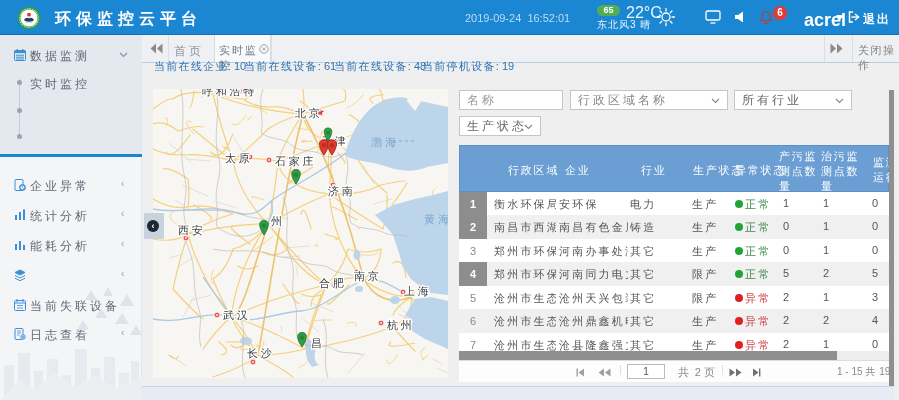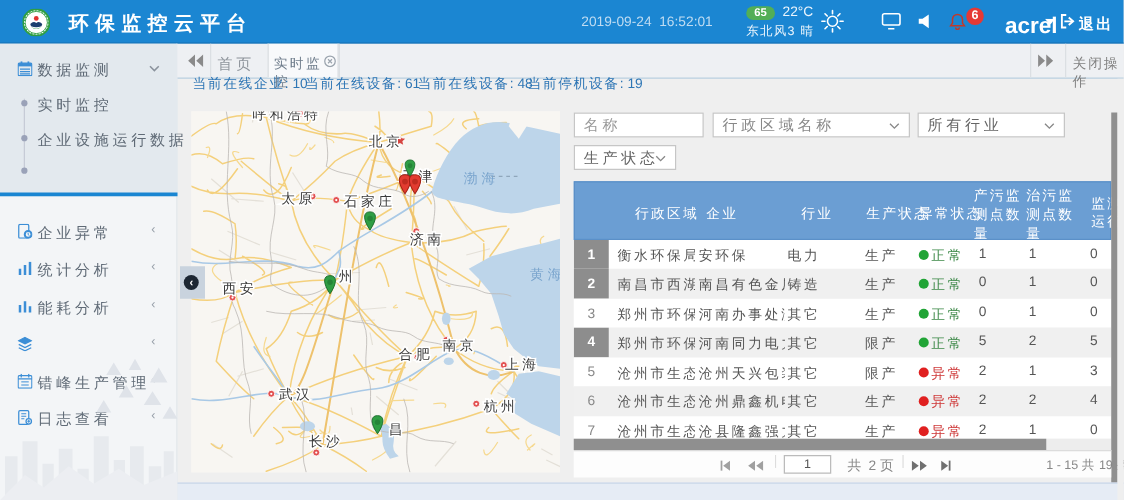--- a/index.html
+++ b/index.html
@@ -5,21 +5,21 @@
 html,body{width:899px;height:400px;overflow:hidden;font-family:"Liberation Sans",sans-serif}
 body{position:relative;background:#efefef}
 .zh{letter-spacing:3px}
 .zh11{letter-spacing:2.75px}
 .stat .zh11{letter-spacing:1.3px}
 
 #header{position:absolute;left:0;top:0;width:899px;height:35px;background:#1b86d2;border-bottom:1px solid #156fb2}
 #title{position:absolute;left:55px;top:9px;font-size:16px;font-weight:bold;color:#fff;letter-spacing:5px}
 #htime{position:absolute;left:465px;top:12px;font-size:11px;color:#bfdcf2}
 #wpill{position:absolute;left:597px;top:5px;width:23px;height:11px;background:#52ae56;border-radius:6px;color:#fff;font-size:9px;font-weight:bold;text-align:center;line-height:11px}
-#wtemp{position:absolute;left:626px;top:4px;font-size:11px;color:#eaf4fc}
+#wtemp{position:absolute;left:626px;top:4px;font-size:16px;color:#eaf4fc}
 #wline2{position:absolute;left:597px;top:18px;font-size:10px;color:#eaf4fc;letter-spacing:1px}
 #acrel{position:absolute;left:804px;top:10px;font-size:18px;font-weight:bold;color:#fff}
 #logout{position:absolute;left:863px;top:11px;font-size:12px;font-weight:bold;color:#fff;letter-spacing:2px}
 .hico{position:absolute;top:0}
 #badge{position:absolute;left:773px;top:6px;width:14px;height:14px;border-radius:7px;background:#e53935;color:#fff;font-size:10px;font-weight:bold;text-align:center;line-height:14px}
 
 #sidebar{position:absolute;left:0;top:35px;width:142px;height:365px;background:#f3f5f7;border-right:1px solid #e2e6ea}
 #sgroup{position:absolute;left:0;top:0;width:142px;height:122px;background:#e3e9ee;border-bottom:3px solid #1a86d2}
 .mitem{position:absolute;left:30px;font-size:12px;color:#5f6a76;white-space:nowrap}
 .chev{position:absolute;left:121px;font-size:10px;color:#98a0aa}
@@ -122,29 +122,28 @@
     </svg>
  <div class="mitem zh" style="top:13px">数据监测</div>
  <svg style="position:absolute;left:119px;top:17px" width="9" height="6" viewBox="0 0 9 6" fill="none" stroke="#8a929c" stroke-width="1.2">
       <path d="M1 1l3.5 3.5L8 1"></path>
     </svg>
  <div id="vline"></div>
  <div class="dot" style="top:45px"></div>
  <div class="dot" style="top:73px"></div>
  <div class="dot" style="top:99px"></div>
  <div class="mitem zh" style="top:41px">实时监控</div>
- <div class="mitem zh" style="top:69px">企业设施运行数据</div>
  <div class="mitem zh" style="top:143px">企业异常</div>
     <div class="chev" style="top:143px">‹</div>
  <div class="mitem zh" style="top:173px">统计分析</div>
     <div class="chev" style="top:173px">‹</div>
  <div class="mitem zh" style="top:203px">能耗分析</div>
     <div class="chev" style="top:203px">‹</div>
     <div class="chev" style="top:233px">‹</div>
- <div class="mitem zh" style="top:263px">错峰生产管理</div>
+ <div class="mitem zh" style="top:263px">当前失联设备</div>
     <div class="chev" style="top:263px">‹</div>
  <div class="mitem zh" style="top:292px">日志查看</div>
     <div class="chev" style="top:292px">‹</div>
  <svg class="sico" style="top:144px" width="12" height="12" viewBox="0 0 12 12" fill="none" stroke="#3c8ed6">
       <rect x="1" y="0.5" width="8" height="11" rx="1"></rect>
       <circle cx="8.5" cy="8.5" r="3" fill="#f3f5f7"></circle>
       <circle cx="8.5" cy="8.5" r="2.4" fill="none"></circle>
       <path d="M8.5 7.2v1.5l1 .7" stroke-width=".8"></path>
     </svg>
  <svg class="sico" style="top:174px" width="12" height="12" viewBox="0 0 12 12" fill="#3c8ed6">

